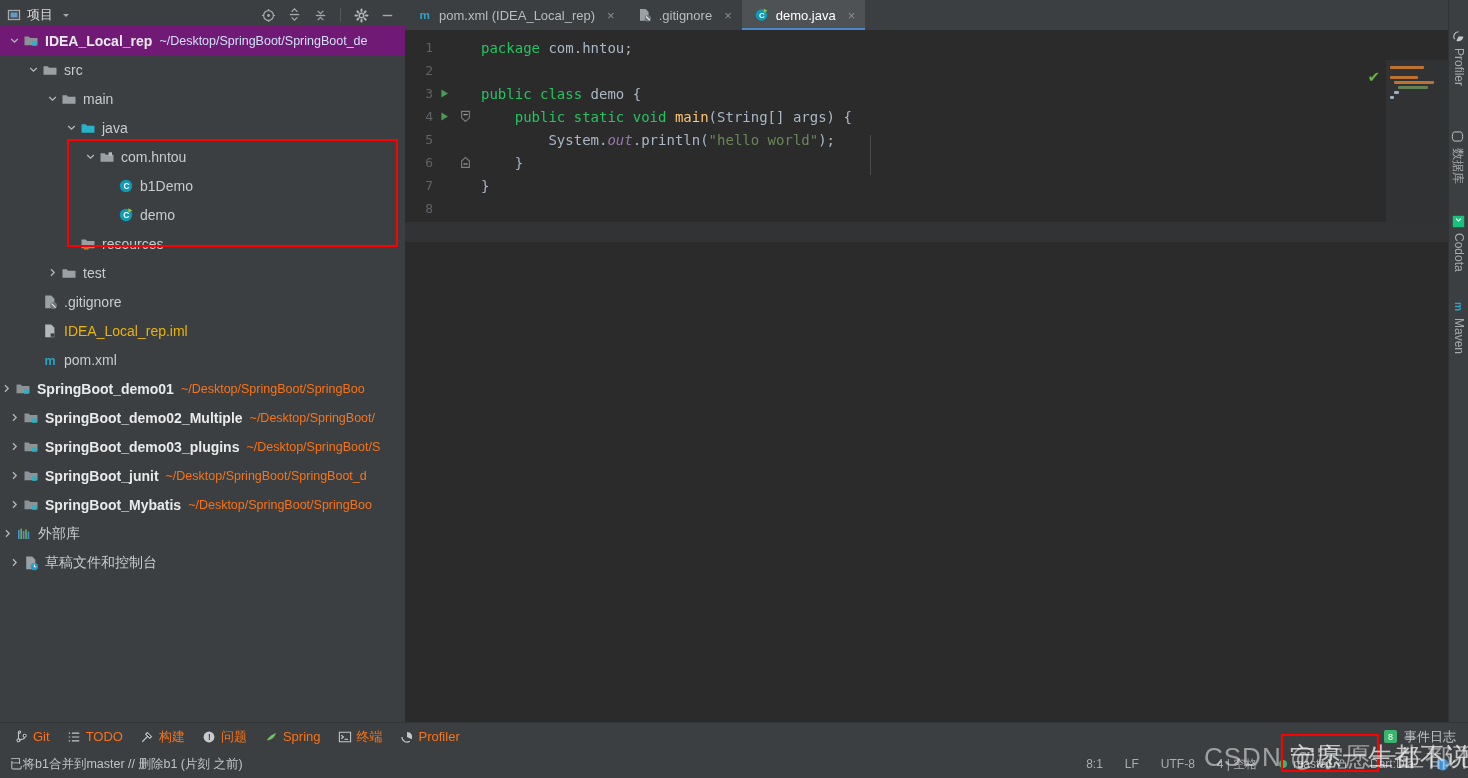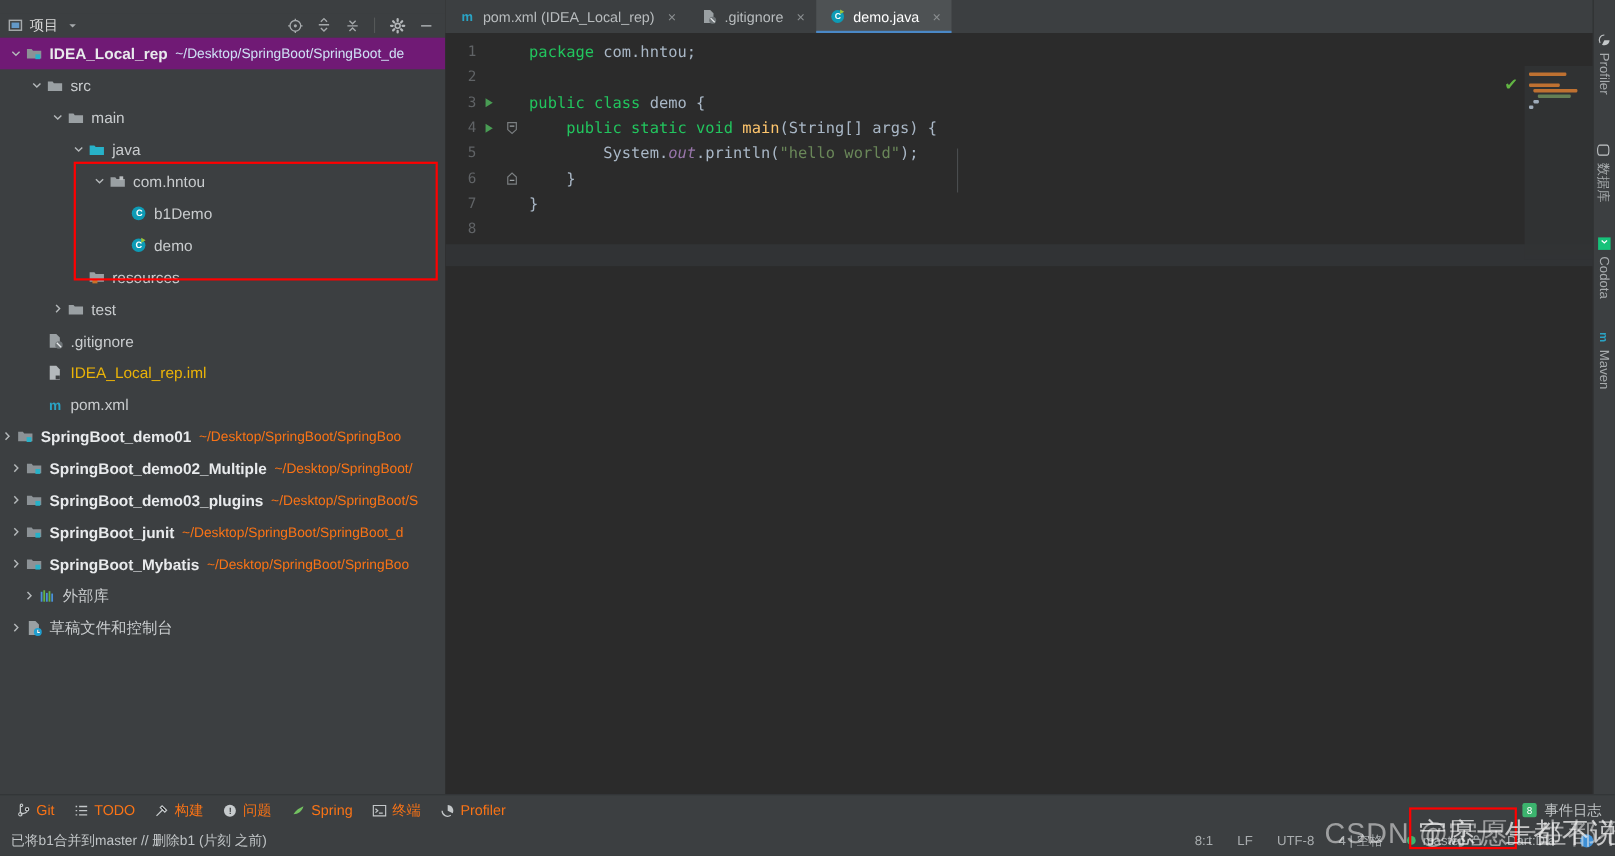--- a/index.html
+++ b/index.html
@@ -7,21 +7,21 @@
   body {
     background:#3c3f41;
     font-family:"Liberation Sans","DejaVu Sans",sans-serif;
     font-size:13px;
     color:#bbbbbb;
     -webkit-font-smoothing:antialiased;
   }
   .app { position:relative; width:1468px; height:778px; }
 
   
-  .proj-panel { position:absolute; left:0; top:12px; width:405px; height:722px; background:#3c3f41; }
+  .proj-panel { position:absolute; left:0; top:4px; width:405px; height:722px; background:#3c3f41; }
   .proj-header { height:22px; display:flex; align-items:center; padding:0 4px 0 6px; background:#3c3f41; }
   .proj-header-title { display:flex; align-items:center; gap:5px; font-size:13px; color:#d8d8d8; }
   .proj-header-icons { margin-left:auto; display:flex; align-items:center; gap:10px; padding-right:6px; }
   .ph-ic { width:16px; height:16px; display:inline-flex; align-items:center; justify-content:center; opacity:.85; }
   .sep-v { width:1px; height:14px; background:#555858; margin:0 2px; }
 
   .tree { position:absolute; left:0; top:22px; right:0; bottom:0; overflow:hidden; }
   .row { height:29px; display:flex; align-items:center; white-space:nowrap; position:relative; }
   .row.selected { background:#701a75; }
   .arrow { width:13px; height:13px; flex:0 0 13px; display:inline-flex; align-items:center; justify-content:center; margin-right:2px; }
@@ -383,21 +383,21 @@
           </span>
           <span class="ic">
             <svg width="16" height="16" viewBox="0 0 16 16">
               <path d="M1.5 3.6h4.3l1.2 1.5h7.5v7.1H1.5z" fill="#8c9296"></path>
               <rect x="9.2" y="8.4" width="4.4" height="4.4" fill="#27b2c9"></rect>
             </svg>
           </span>
           <span class="lbl bold">SpringBoot_Mybatis</span>
           <span class="path">~/Desktop/SpringBoot/SpringBoo</span>
         </div>
-        <div class="row" style="padding-left: 20px;">
+        <div class="row" style="padding-left: 1px;">
           <span class="arrow">
             <svg width="11" height="11" viewBox="0 0 11 11">
               <path d="M4 2.2 L7.2 5.5 L4 8.8" fill="none" stroke="#b4b8ba" stroke-width="1.3"></path>
             </svg>
           </span>
           <span class="ic">
             <svg width="16" height="16" viewBox="0 0 16 16">
               <rect x="2" y="4" width="1.6" height="9" fill="#4a90d9"></rect>
               <rect x="4.4" y="2.6" width="1.6" height="10.4" fill="#62b543"></rect>
               <rect x="6.8" y="5" width="1.6" height="8" fill="#4a90d9"></rect>

